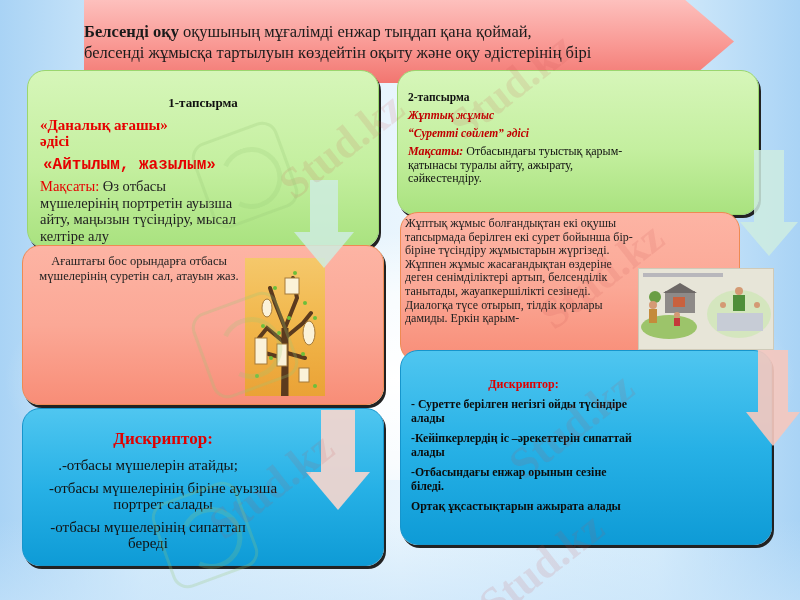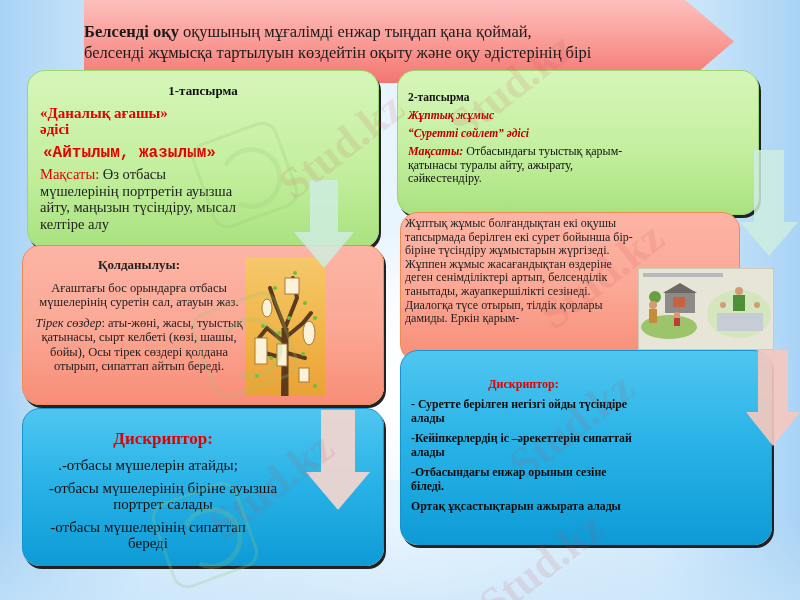--- a/index.html
+++ b/index.html
@@ -53,21 +53,21 @@
   }
 
   #card-t1 { left: 27px; top: 70px; width: 352px; height: 178px; padding: 8px 12px; }
   #card-t1-use { left: 22px; top: 245px; width: 362px; height: 160px; padding: 8px 10px; }
   #card-t1-desc { left: 22px; top: 408px; width: 362px; height: 158px; padding: 14px 10px; }
 
   #card-t2 { left: 397px; top: 70px; width: 362px; height: 145px; padding: 20px 10px; }
   #card-t2-body { left: 400px; top: 212px; width: 340px; height: 150px; padding: 4px 4px; overflow: hidden; }
   #card-t2-desc { left: 400px; top: 350px; width: 372px; height: 195px; padding: 26px 10px; }
 
-  .t-title { text-align: center; font-weight: bold; font-size: 13px; color: #111; margin: 4px 0 6px 0; }
+  .t-title { text-align: center; font-weight: bold; font-size: 13px; color: #111; margin: 16px 0 6px 0; }
   .red { color: #e60000; }
   .darkred { color: #c00000; font-style: italic; }
   .t1-method { font-weight: bold; font-size: 15px; line-height: 16px; margin-bottom: 7px; }
   .t1-sub { font-weight: bold; font-size: 16px; margin-bottom: 4px; padding-left: 3px; font-family: Liberation Mono, monospace; }
   .t1-goal { font-size: 14.5px; line-height: 16.5px; color: #222; width: 200px; }
   .t1-goal .lbl { color: #e60000; }
 
   .use-text { width: 212px; text-align: center; font-size: 12.5px; line-height: 14.5px; color: #222; }
   .use-text .hdr { font-weight: bold; font-size: 13px; margin: 4px 0 8px 0; }
   .use-text p { margin-bottom: 6px; }
@@ -133,23 +133,21 @@
 
 <div class="card green" id="card-t1">
   <div class="t-title">1-тапсырма</div>
   <div class="t1-method red" style="width:160px">«Даналық ағашы» әдісі</div>
   <div class="t1-sub red">«Айтылым, жазылым»</div>
   <div class="t1-goal"><span class="lbl">Мақсаты:</span><span> Өз отбасы мүшелерінің портретін ауызша айту, маңызын түсіндіру, мысал келтіре алу</span></div>
 </div>
 
 <div class="card salmon" id="card-t1-use">
   <div class="use-text">
-    <div class="hdr">Қолданылуы:</div>
     <p>Ағаштағы бос орындарға отбасы мүшелерінің  суретін сал, атауын жаз.</p>
-    <p><i>Тірек сөздер</i><span>: аты-жөні, жасы, туыстық қатынасы, сырт келбеті (көзі, шашы, бойы),  Осы  тірек сөздері қолдана отырып, сипаттап айтып береді.</span></p>
   </div>
   <div class="tree-img">
     <svg width="80" height="138" viewBox="0 0 80 138">
       <path d="M38 138 L40 70 L30 45 M40 70 L52 40 M40 85 L22 70 L14 80 M40 80 L58 65 L66 55 M38 100 L20 95 M42 95 L60 100 M30 45 L25 30 M52 40 L48 20" stroke="#5b3a1e" stroke-width="4" fill="none" stroke-linecap="round"></path>
       <path d="M40 138 L40 70" stroke="#5b3a1e" stroke-width="7"></path>
       <rect x="40" y="20" width="14" height="16" fill="#fbf2d8" stroke="#a57a3a" stroke-width="1"></rect>
       <ellipse cx="22" cy="50" rx="5" ry="9" fill="#fbf2d8" stroke="#a57a3a" stroke-width="1"></ellipse>
       <ellipse cx="64" cy="75" rx="6" ry="12" fill="#fbf2d8" stroke="#a57a3a" stroke-width="1"></ellipse>
       <rect x="10" y="80" width="12" height="26" fill="#fbf2d8" stroke="#a57a3a" stroke-width="1"></rect>
       <rect x="32" y="86" width="10" height="22" fill="#fbf2d8" stroke="#a57a3a" stroke-width="1"></rect>

